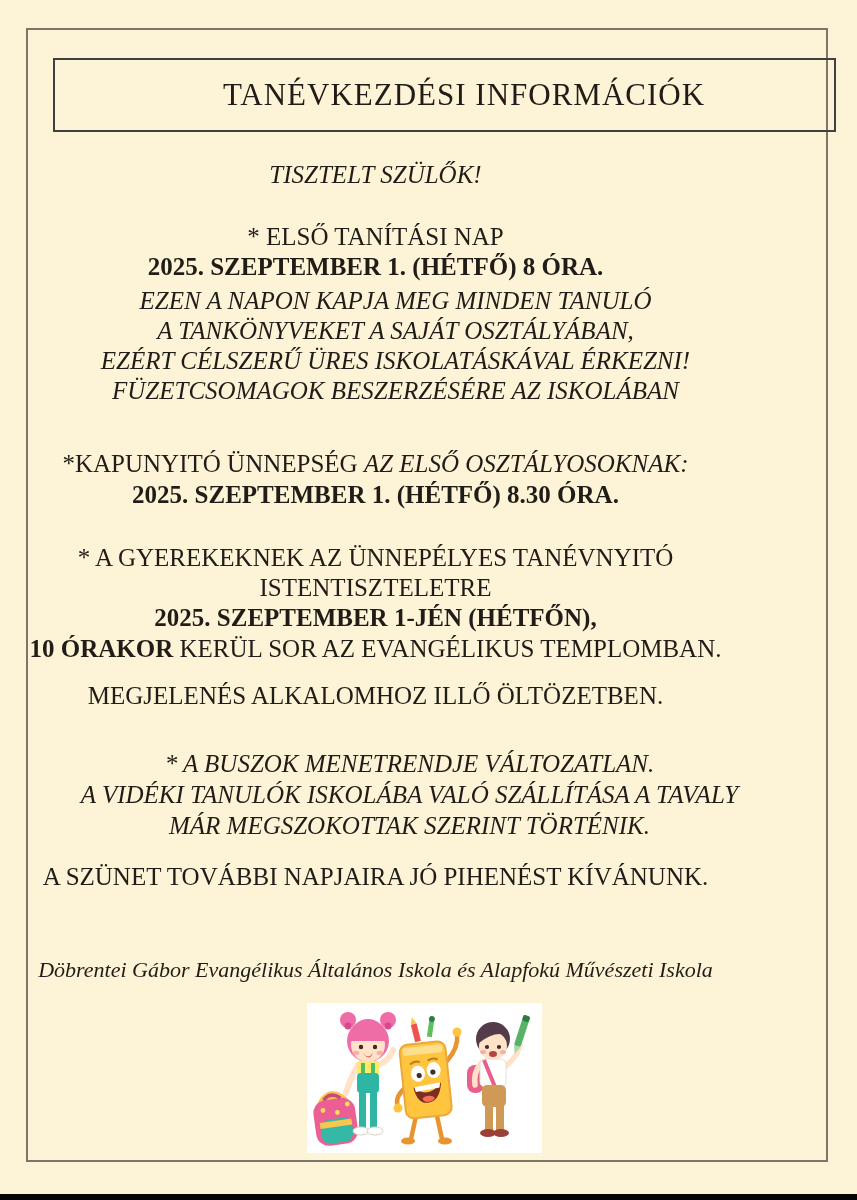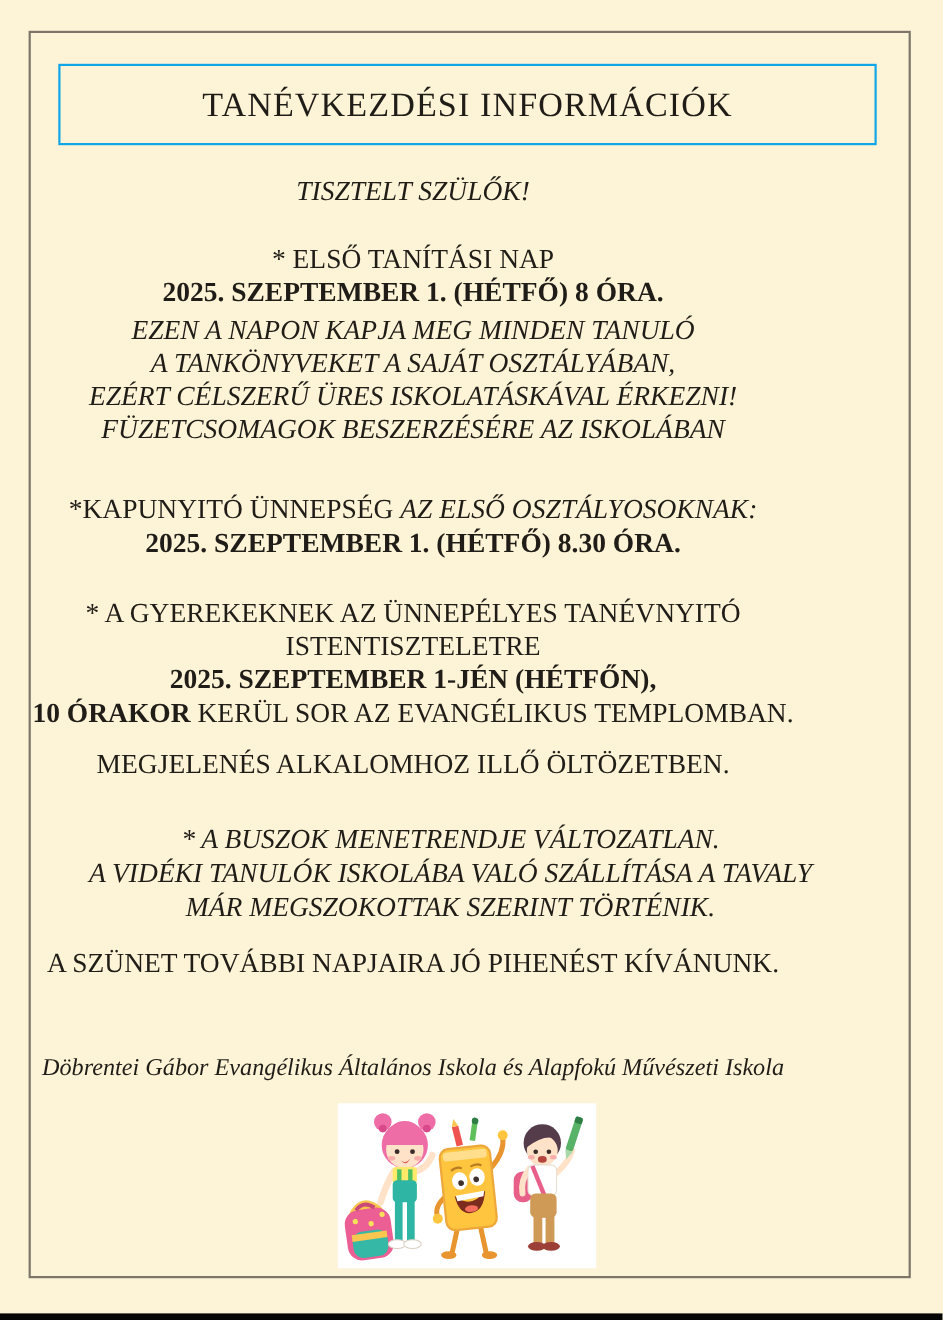--- a/index.html
+++ b/index.html
@@ -10,35 +10,36 @@
     color:#201d18;
     position:relative;
     overflow:hidden;
   }
   .frame{
     position:absolute;left:26px;top:28px;width:798px;height:1130px;
     border:2px solid #7c7568;
   }
   .titlebox{
     position:absolute;left:53px;top:58px;width:740px;height:70px;
-    border:2px solid #0ea5e9;
+    border:2px solid #404040;
     display:flex;flex-direction:column;align-items:center;justify-content:center;
     text-align:center;
+    padding-left:39px;
   }
   .t1{font-size:31px;letter-spacing:1px;line-height:34px;}
   .t2{font-size:28px;font-weight:bold;line-height:32px;}
   .line{
     position:absolute;left:28px;width:695px;text-align:center;
     font-size:25px;line-height:30px;white-space:nowrap;
   }
   .it{font-style:italic;}
   .bd{font-weight:bold;}
   .multiline{white-space:normal;}
   .multiline div{white-space:nowrap;}
-  .notes{line-height:30px;}
+  .notes{line-height:30px;margin-left:20px;}
   .buses{line-height:31px;margin-left:34px;}
   .footer-line{font-size:22px;}
   .imgbox{
     position:absolute;left:307px;top:1003px;width:235px;height:150px;
     background:#ffffff;
   }
   .bottombar{
     position:absolute;left:0;bottom:0;width:857px;height:6px;background:#050505;
   }
 </style>

